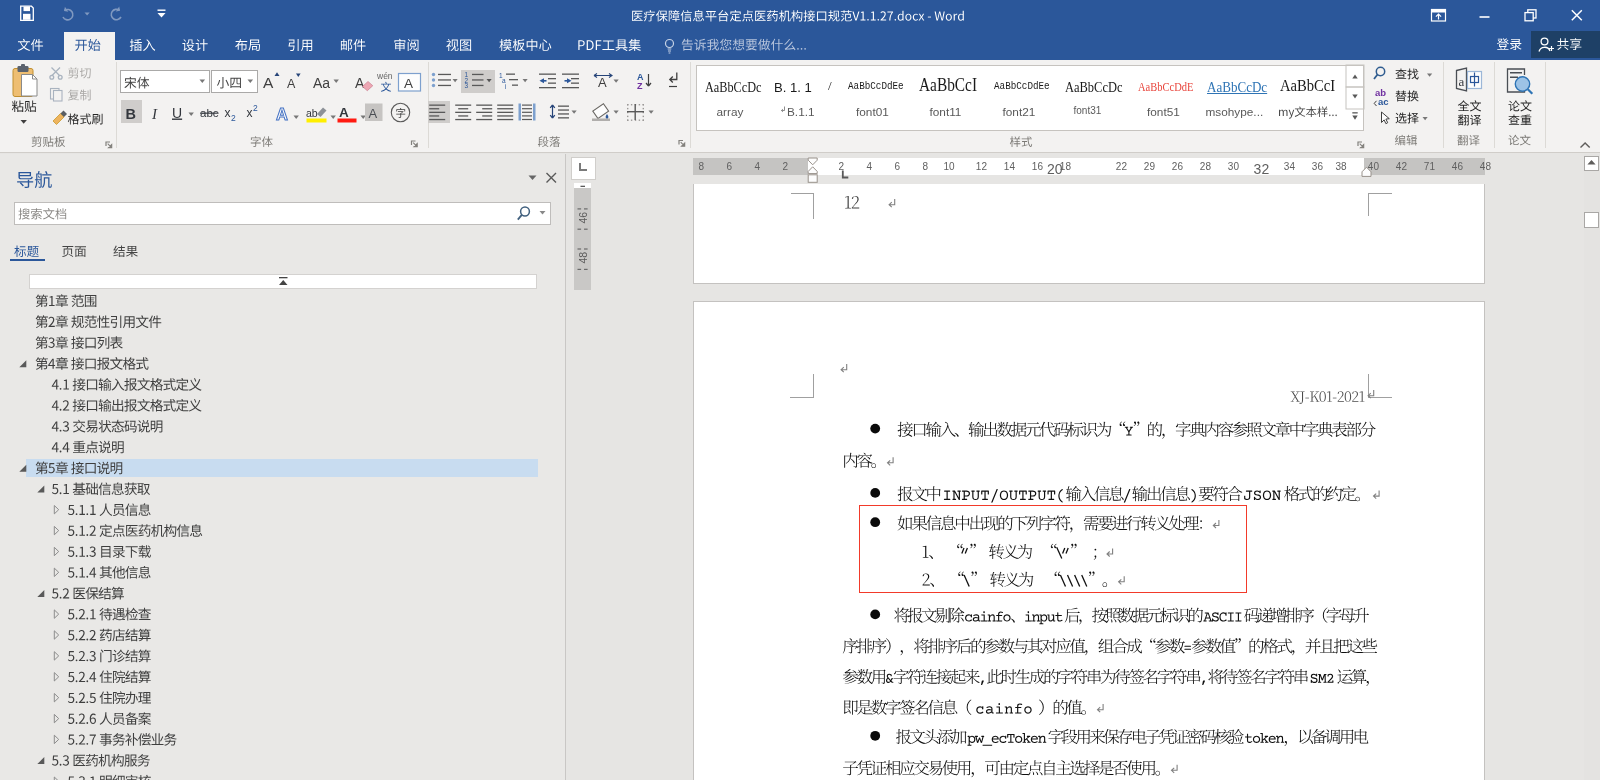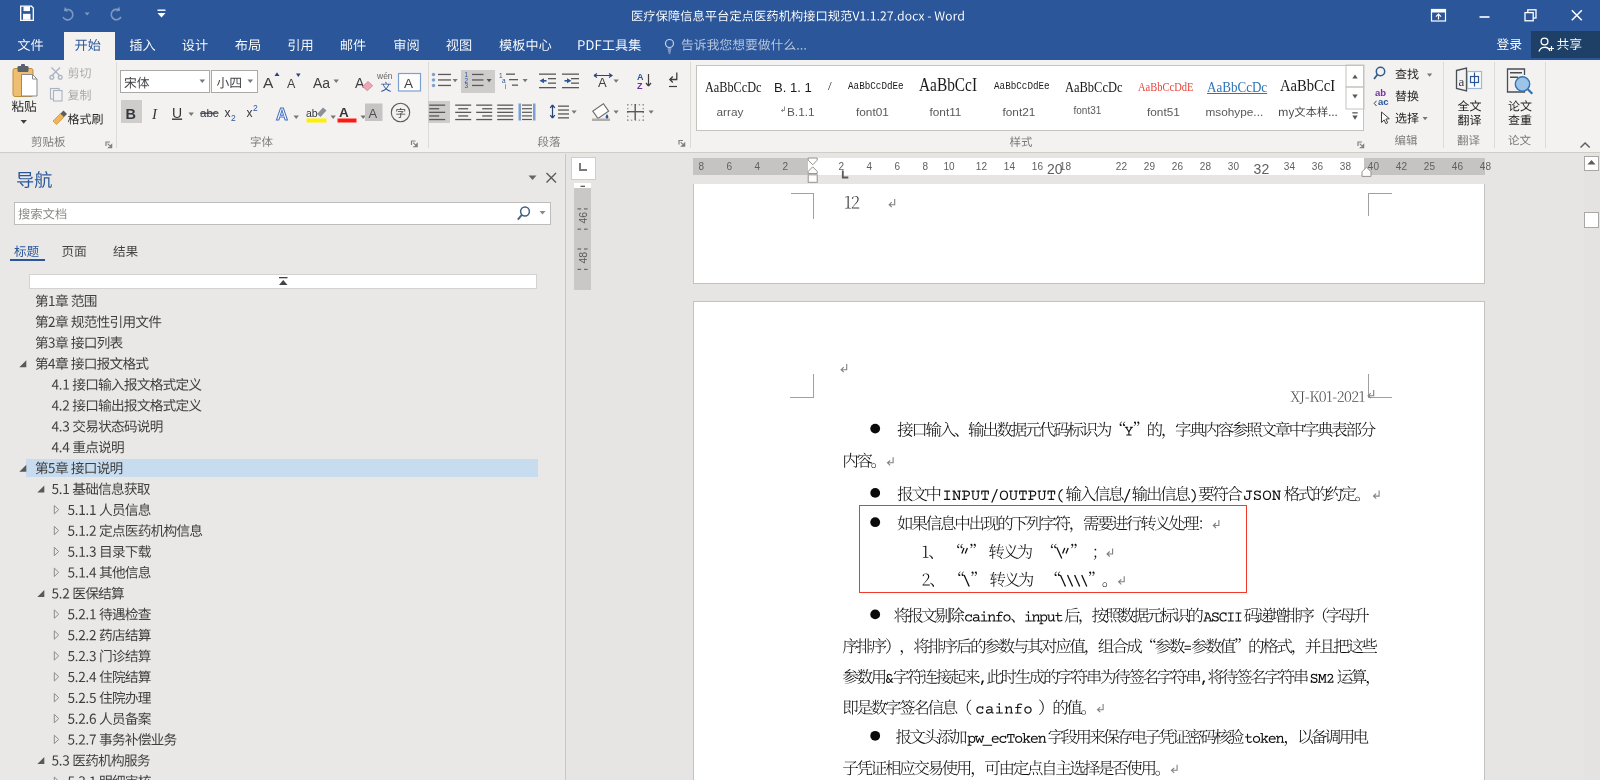--- a/index.html
+++ b/index.html
@@ -66,24 +66,24 @@
 <div class="abs" style="left:1065.4px;top:161px;width:20px;margin-left:-10px;text-align:center;font-size:10px;color:#606060">18</div>
 <div class="abs" style="left:1057px;top:161px;width:20px;margin-left:-10px;text-align:left;font-size:14px;color:#606060">20</div>
 <div class="abs" style="left:1121.4px;top:161px;width:20px;margin-left:-10px;text-align:center;font-size:10px;color:#606060">22</div>
 <div class="abs" style="left:1149.4px;top:161px;width:20px;margin-left:-10px;text-align:center;font-size:10px;color:#606060">29</div>
 <div class="abs" style="left:1177.4px;top:161px;width:20px;margin-left:-10px;text-align:center;font-size:10px;color:#606060">26</div>
 <div class="abs" style="left:1205.4px;top:161px;width:20px;margin-left:-10px;text-align:center;font-size:10px;color:#606060">28</div>
 <div class="abs" style="left:1233.4px;top:161px;width:20px;margin-left:-10px;text-align:center;font-size:10px;color:#606060">30</div>
 <div class="abs" style="left:1261.4px;top:161px;width:20px;margin-left:-10px;text-align:center;font-size:14px;color:#606060">32</div>
 <div class="abs" style="left:1289.4px;top:161px;width:20px;margin-left:-10px;text-align:center;font-size:10px;color:#606060">34</div>
 <div class="abs" style="left:1317.4px;top:161px;width:20px;margin-left:-10px;text-align:center;font-size:10px;color:#606060">36</div>
-<div class="abs" style="left:1345.4px;top:161px;width:20px;margin-left:-10px;text-align:center;font-size:10px;color:#606060">38</div>
+<div class="abs" style="left:1345.4px;top:161px;width:20px;margin-left:-10px;font-size:10px;color:#606060">38</div>
 <div class="abs" style="left:1373.4px;top:161px;width:20px;margin-left:-10px;text-align:center;font-size:10px;color:#606060">40</div>
 <div class="abs" style="left:1401.4px;top:161px;width:20px;margin-left:-10px;text-align:center;font-size:10px;color:#606060">42</div>
-<div class="abs" style="left:1429.4px;top:161px;width:20px;margin-left:-10px;text-align:center;font-size:10px;color:#606060">25</div>
+<div class="abs" style="left:1429.4px;top:161px;width:20px;margin-left:-10px;text-align:center;font-size:10px;color:#606060">71</div>
 <div class="abs" style="left:1457.4px;top:161px;width:20px;margin-left:-10px;text-align:center;font-size:10px;color:#606060">46</div>
 <div class="abs" style="left:1485.4px;top:161px;width:20px;margin-left:-10px;text-align:center;font-size:10px;color:#606060">48</div>
 <div class="abs" style="left:571px;top:157px;width:25px;height:23px;background:#fff;border:1px solid #d0cecb"></div>
 <div class="abs" style="left:579px;top:163px;width:8px;height:8px;border-left:2px solid #7a7a7a;border-bottom:2px solid #7a7a7a"></div>
 <div class="abs" style="left:574px;top:183px;width:17px;height:4.5px;background:#fff"></div>
 <div class="abs" style="left:574px;top:187.5px;width:17px;height:102px;background:#c9c8c6"></div>
 <div class="abs" style="left:693px;top:184px;width:792px;height:100px;background:#fff;border-left:1px solid #c4c2c0;border-right:1px solid #c4c2c0;border-bottom:1px solid #c4c2c0"></div>
 <div class="abs" style="left:693px;top:301px;width:792px;height:479px;background:#fff;border:1px solid #c4c2c0;border-bottom:none"></div>
 <div class="abs" style="left:791px;top:193px;width:23px;height:1px;background:#a0a0a0"></div>
 <div class="abs" style="left:813px;top:193px;width:1px;height:26px;background:#a0a0a0"></div>

